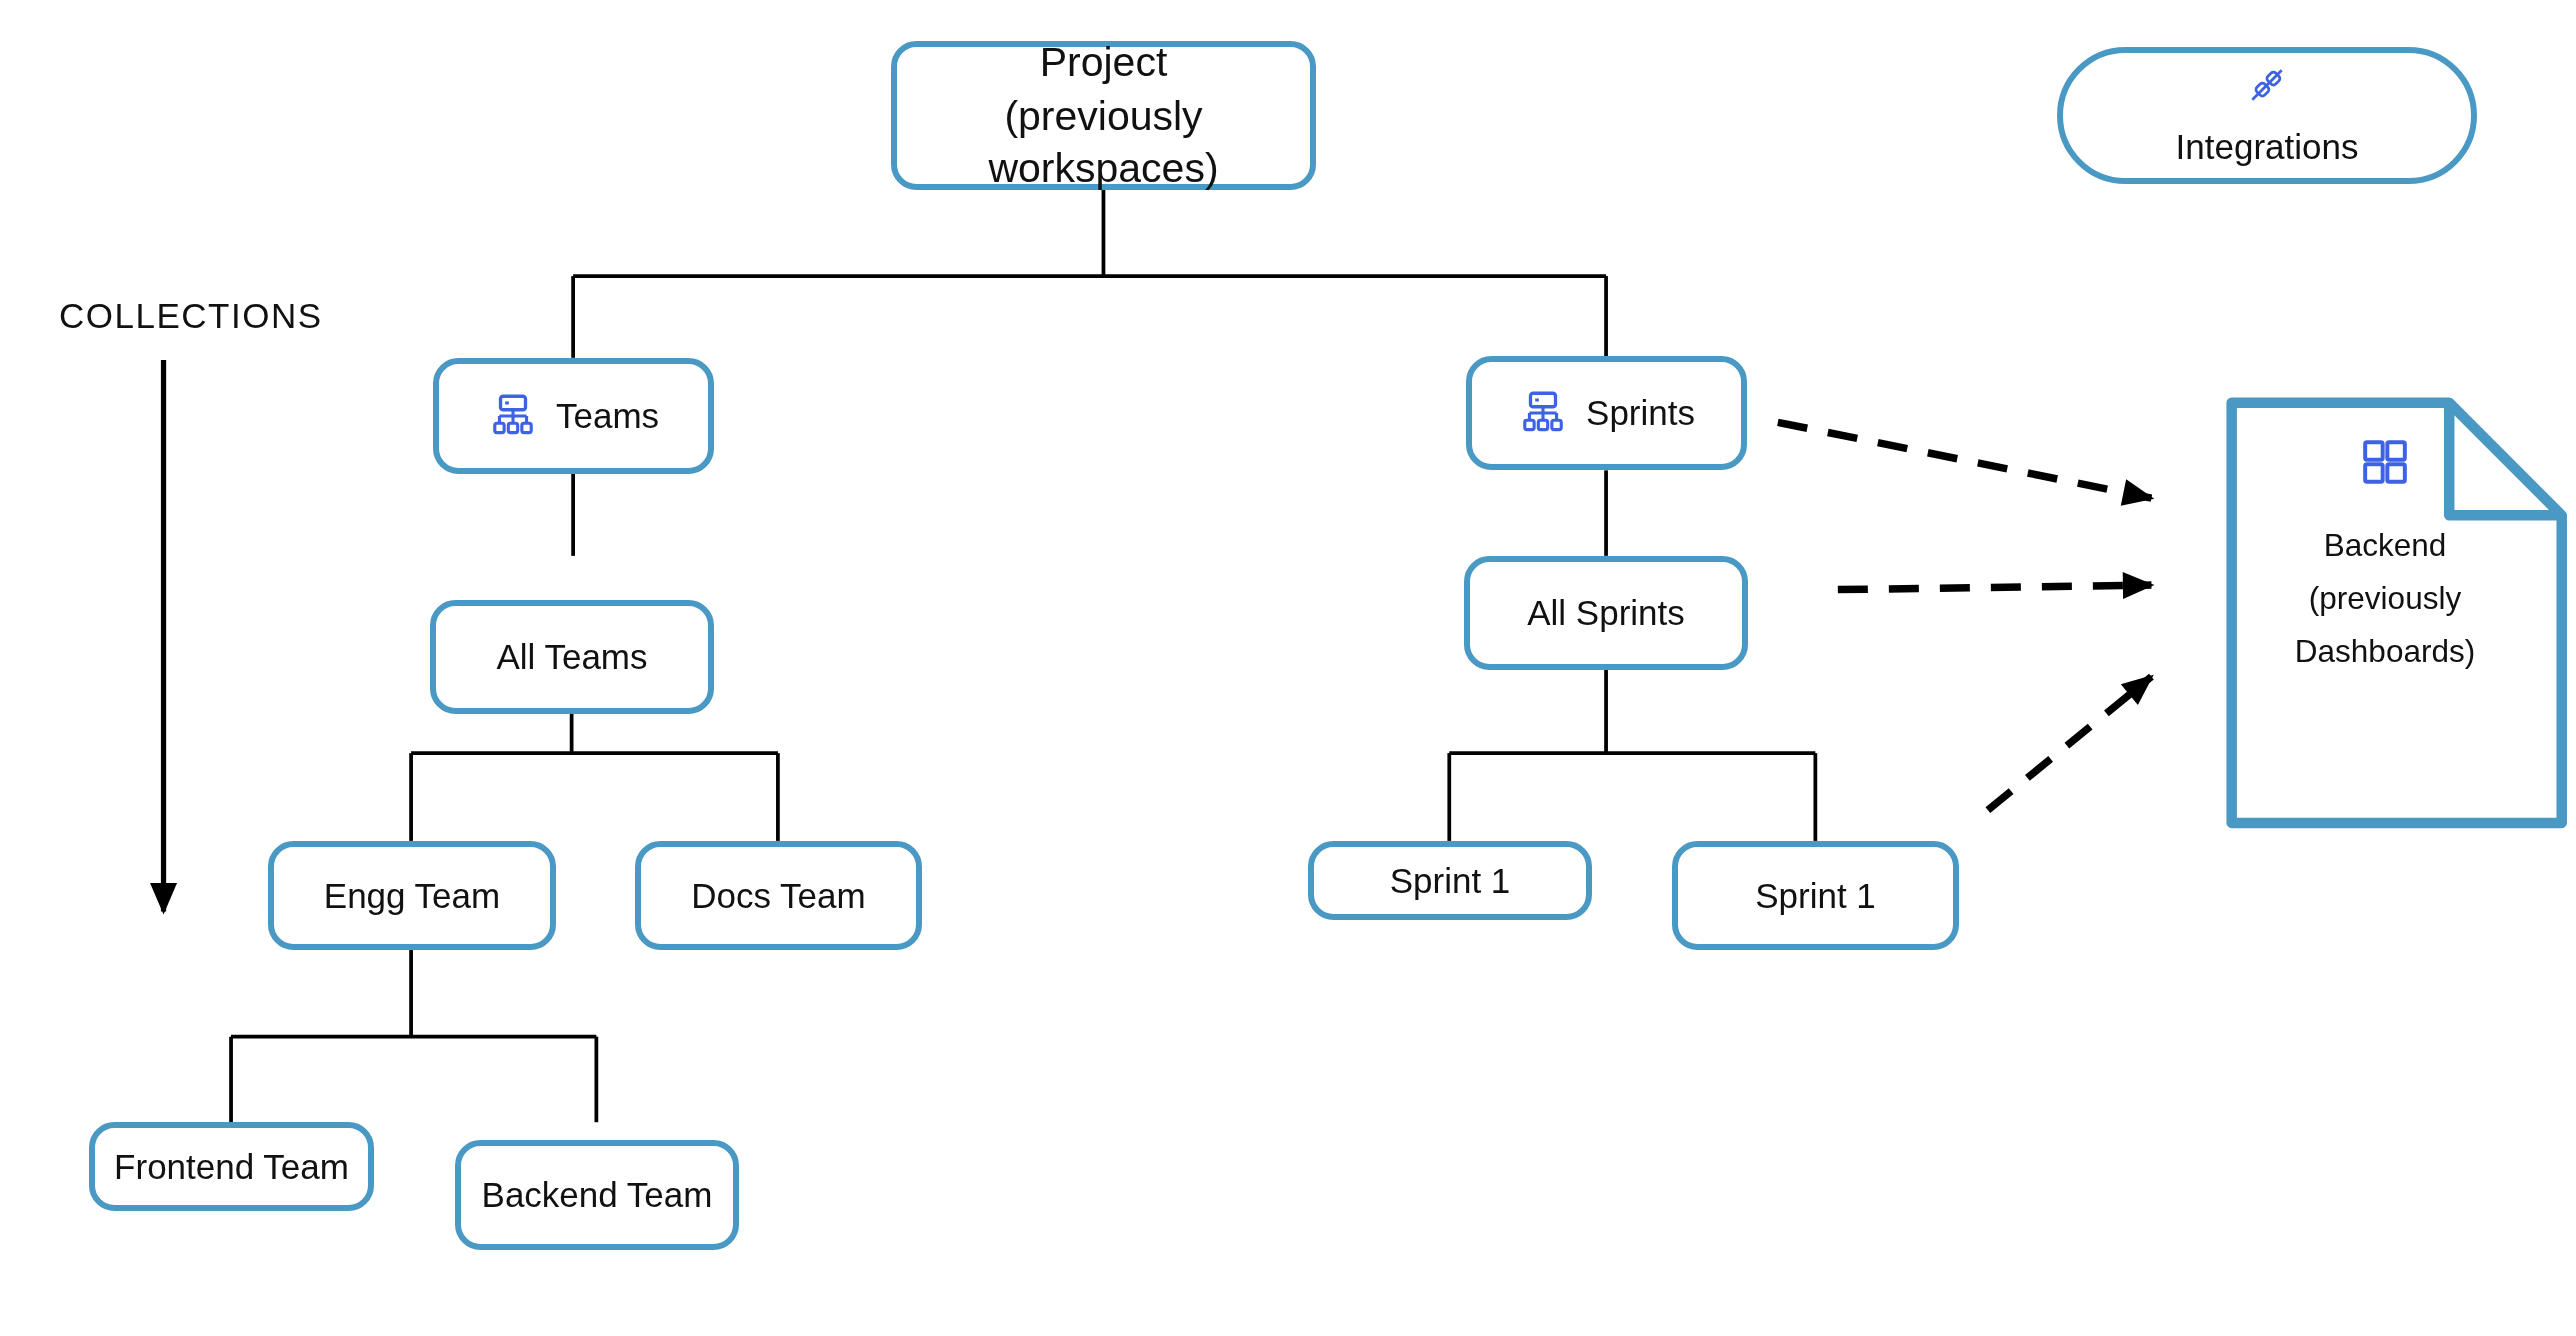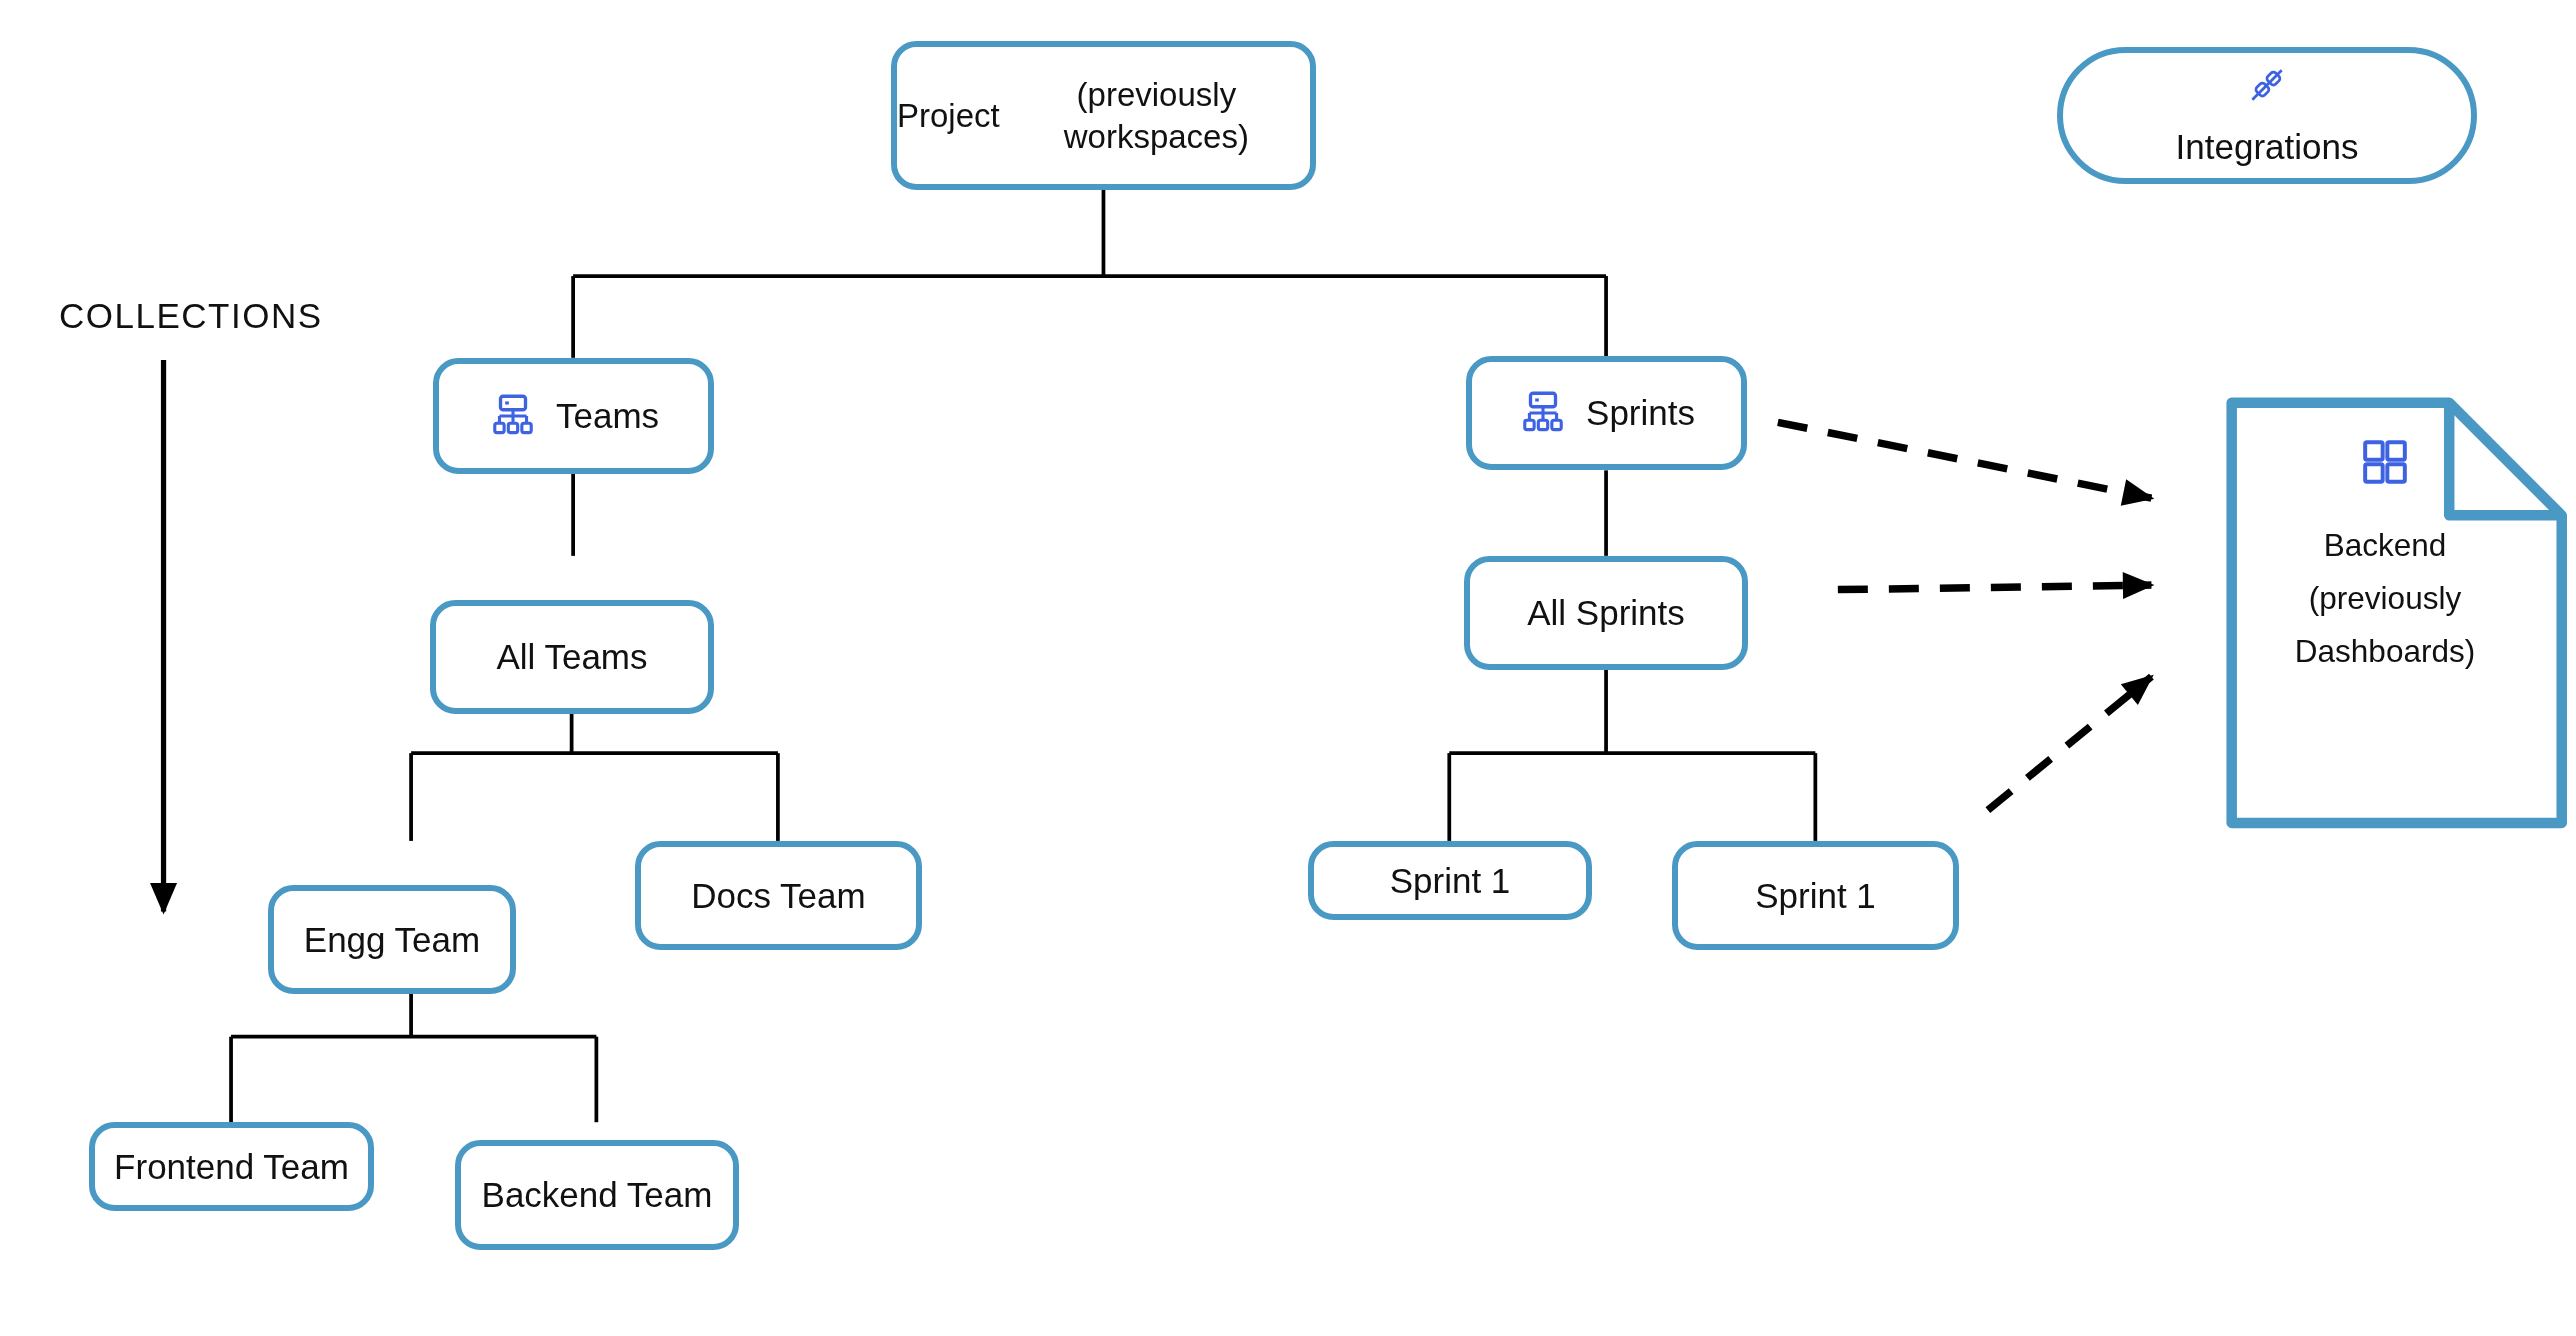--- a/index.html
+++ b/index.html
@@ -25,21 +25,21 @@
   .ah{fill:var(--connector);}
   .docshape{stroke:var(--node-border);stroke-width:14;fill:#ffffff;stroke-linejoin:round;}
   .docfold{stroke:var(--node-border);stroke-width:14;fill:none;stroke-linejoin:round;}
 
   .node{
     position:absolute;box-sizing:border-box;
     background:#fff;border:6px solid var(--node-border);border-radius:25.5px;
     display:flex;align-items:center;justify-content:center;gap:18px;
     font-size:35px;line-height:1.25;text-align:center;
   }
-  .node.two-line{flex-direction:row;gap:3px;font-size:33px;}
+  .node.two-line{flex-direction:column;gap:3px;font-size:41px;}
   .pill{border-radius:71px;flex-direction:column;}
   .ico{flex:0 0 auto;display:block;}
   .collections{
     position:absolute;left:59px;top:296px;
     font-size:35px;letter-spacing:1.5px;font-weight:400;
   }
   .insights-content{
     position:absolute;left:2226px;top:434px;width:318px;
     display:flex;flex-direction:column;align-items:center;gap:6px;
     font-size:31.5px;line-height:1.5;text-align:center;
@@ -135,21 +135,21 @@
   </div>
 
   <div class="node" style="left:430px;top:556px;width:284px;height:114px;margin-top:44px;">
     <span>All Teams</span>
   </div>
 
   <div class="node" style="left:1464px;top:556px;width:284px;height:114px;">
     <span>All Sprints</span>
   </div>
 
-  <div class="node" style="left:268px;top:841px;width:248px;height:109px;margin-top:44px;">
+  <div class="node" style="left:268px;top:841px;width:288px;height:109px;">
     <span>Engg Team</span>
   </div>
 
   <div class="node" style="left:635px;top:841px;width:287px;height:109px;">
     <span>Docs Team</span>
   </div>
 
   <div class="node" style="left:1308px;top:841px;width:284px;height:79px;">
     <span>Sprint 1</span>
   </div>

